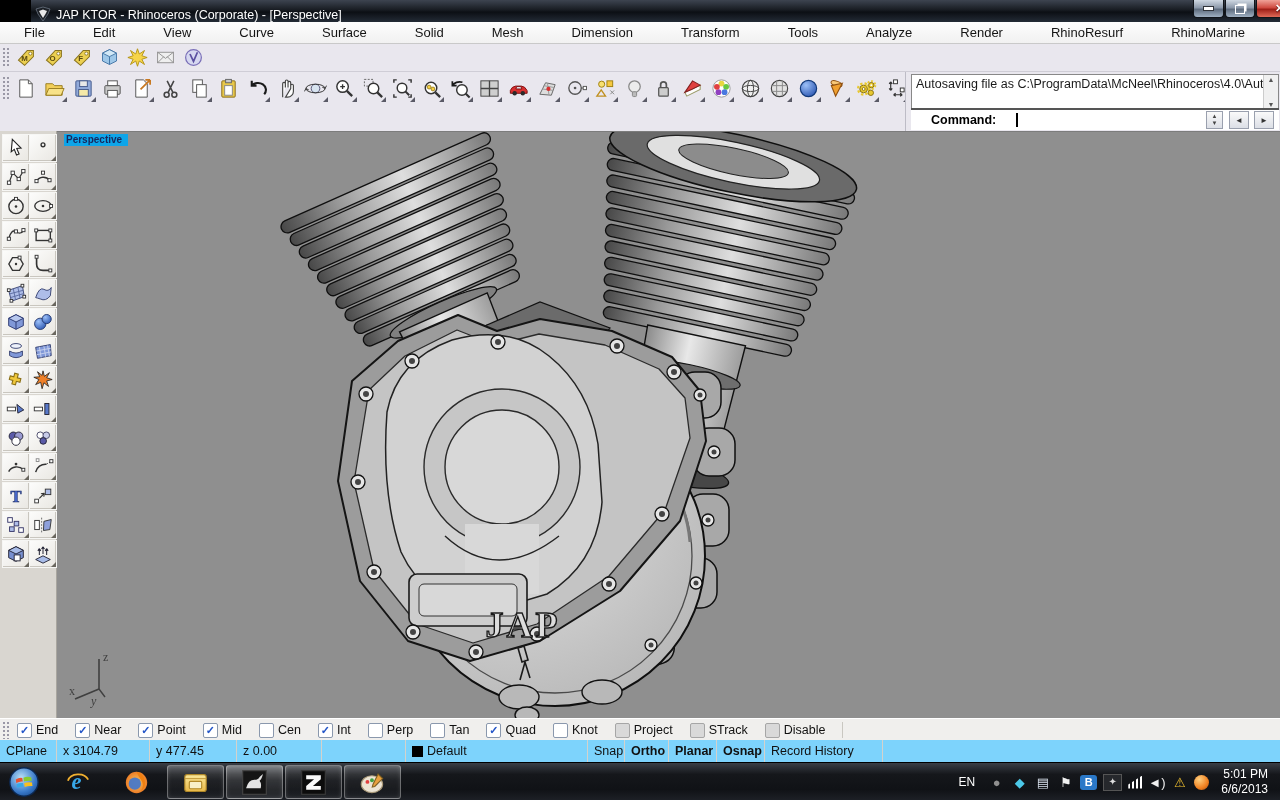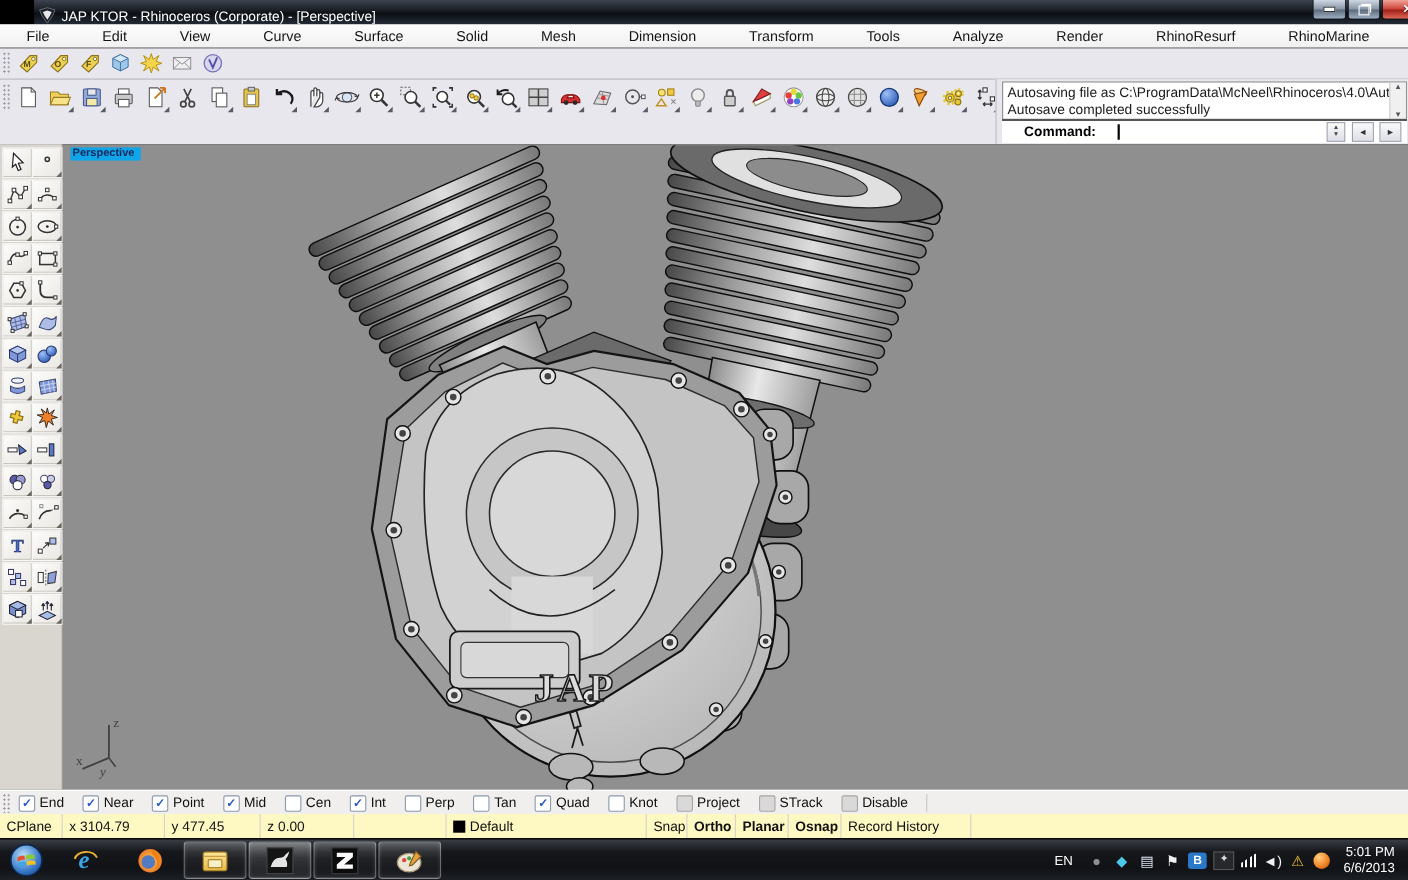--- a/index.html
+++ b/index.html
@@ -89,21 +89,21 @@
     border-top:1px solid #fff;border-bottom:1px solid #c9c7c1;
     display:flex;align-items:center;font-size:12.5px;color:#111;}
   .snap-item{display:flex;align-items:center;margin-right:17px;}
   .cb{width:13px;height:13px;border:1px solid #8a98ad;background:#fff;margin-right:4px;
     display:flex;align-items:center;justify-content:center;font-size:11px;font-weight:bold;color:#2456c8;border-radius:2px;}
   .snap-item.checked .cb::after{content:"✓";}
   .snap-item.dim .cb{background:#d9d9d9;border-color:#a6a6a6;}
   .osep{width:1px;height:16px;background:#c9c7c1;margin-right:10px;}
 
   
-  #statusbar{left:0;top:740px;width:1280px;height:22px;background:#fef9c3;
+  #statusbar{left:0;top:740px;width:1280px;height:22px;background:#7dd3fc;
     display:flex;align-items:center;font-size:12.5px;color:#111;}
   .scell{height:100%;display:flex;align-items:center;border-right:1px solid #d4d2cc;
     padding:0 6px;box-sizing:border-box;white-space:nowrap;}
   .scell.bold{font-weight:bold;}
   .swatch{width:11px;height:11px;background:#000;margin-right:4px;flex:0 0 auto;}
 
   
   #taskbar{left:0;top:762px;width:1280px;height:38px;
     background:linear-gradient(180deg,#3a3f46 0%,#15171b 30%,#101216 70%,#1e2127 100%);
     border-top:1px solid #000;display:flex;align-items:center;}
@@ -481,21 +481,20 @@
           <svg viewBox="0 0 24 24">
             <circle cx="12" cy="12" r="9.5" fill="url(#gBlueL)" stroke="#1a3a8c"></circle>
             <text x="12" y="16.6" text-anchor="middle" font-size="13" font-weight="bold" fill="#fff" font-family="Liberation Serif,serif">?</text>
           </svg>
         </span>
     </span>
   </div>
   <div id="cmdpanel">
     <div id="cmdhistory">
       <div class="hline">Autosaving file as C:\ProgramData\McNeel\Rhinoceros\4.0\Auto</div>
-        <div class="hline">Autosave completed successfully</div>
       <div id="histscroll">
         <span class="scr">▲</span>
         <span class="scr">▼</span>
       </div>
     </div>
     <div id="cmdrow">
       <span id="cmdlabel">Command:</span>
       <span id="cmdinput">
           <span></span>
           <span class="caret"></span>

